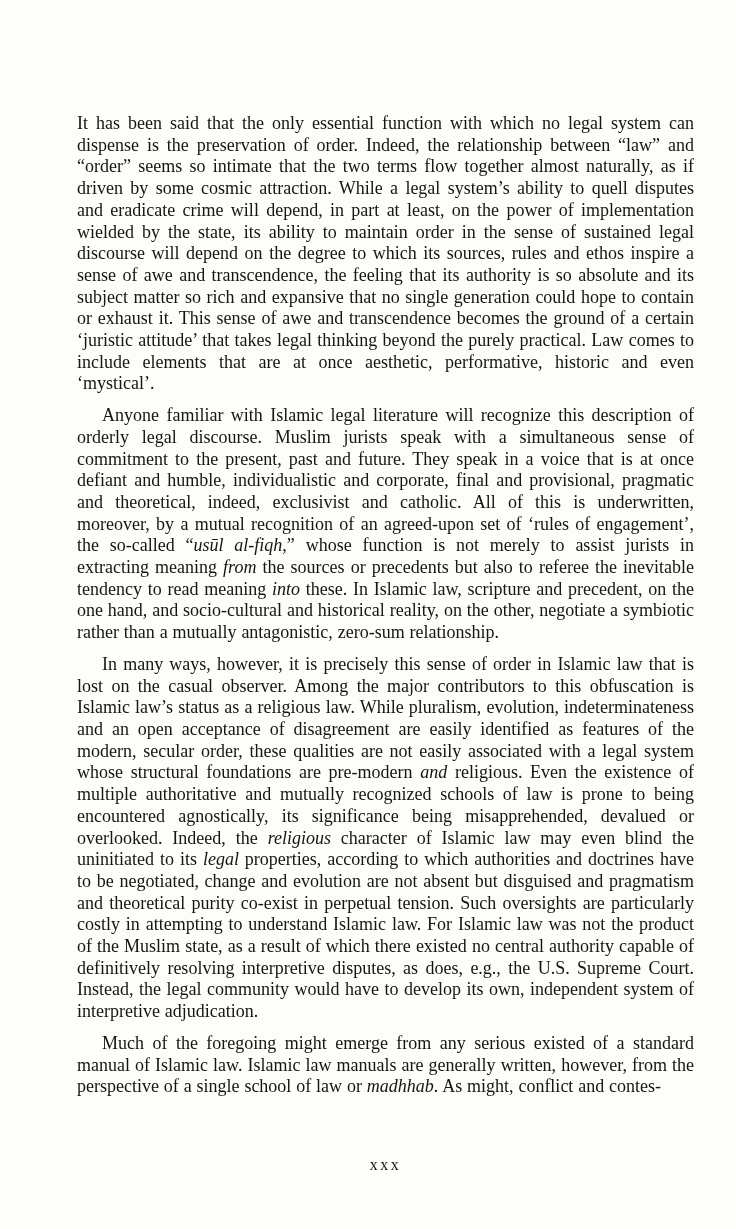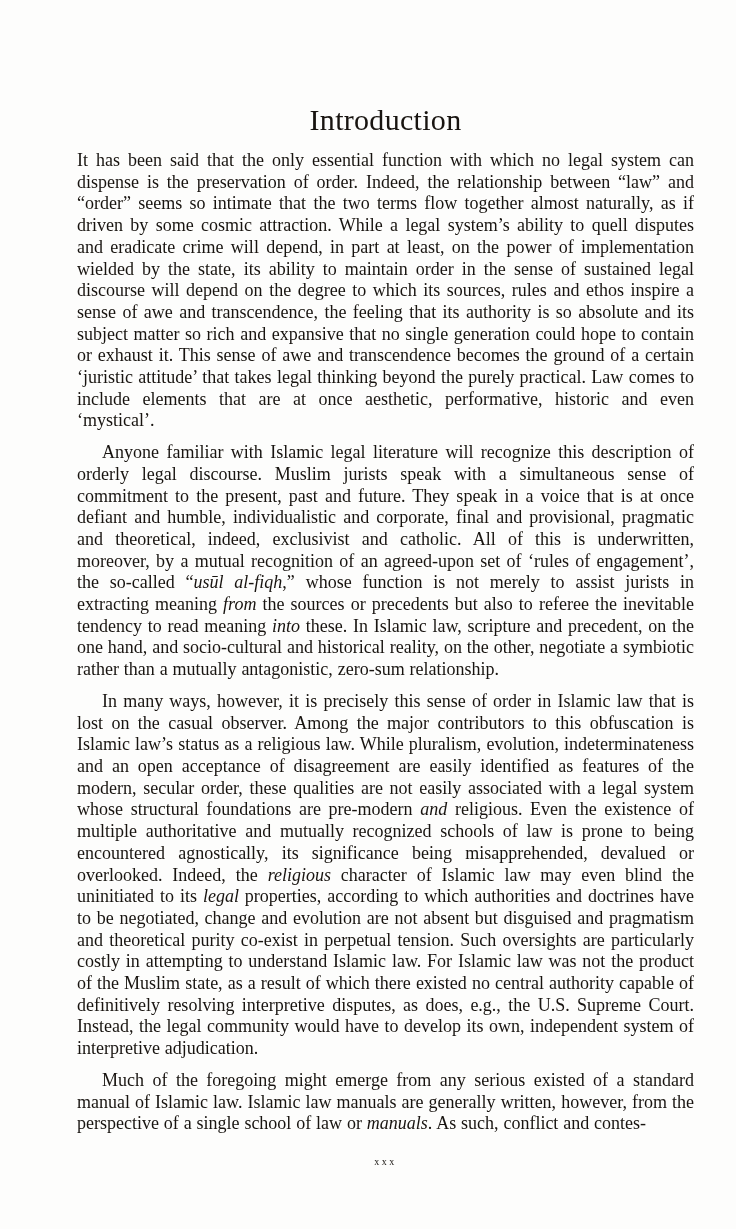--- a/index.html
+++ b/index.html
@@ -41,31 +41,30 @@
     text-indent: 25px;
   }
   .body-text i {
   }
   .folio {
     position: absolute;
     top: 1156px;
     left: 67px;
     width: 637px;
     text-align: center;
-    font-size: 10px;
+    font-size: 16px;
     letter-spacing: 2.5px;
   }
 </style>
 </head>
 <body>
 
 <div class="page">
   <div class="content">
-    <h1 class="title">Introduction</h1>
     <div class="body-text">
         <p><span>It has been said that the only essential function with which no legal system can dispense is the preservation of order. Indeed, the relationship between “law” and “order” seems so intimate that the two terms flow together almost naturally, as if driven by some cosmic attraction. While a legal system’s ability to quell disputes and eradicate crime will depend, in part at least, on the power of implementation wielded by the state, its ability to maintain order in the sense of sustained legal discourse will depend on the degree to which its sources, rules and ethos inspire a sense of awe and transcendence, the feeling that its authority is so absolute and its subject matter so rich and expansive that no single generation could hope to contain or exhaust it. This sense of awe and transcendence becomes the ground of a certain ‘juristic attitude’ that takes legal thinking beyond the purely practical. Law comes to include elements that are at once aesthetic, performative, historic and even ‘mystical’.</span></p>
         <p class="indent"><span>Anyone familiar with Islamic legal literature will recognize this description of orderly legal discourse. Muslim jurists speak with a simultaneous sense of commitment to the present, past and future. They speak in a voice that is at once defiant and humble, individualistic and corporate, final and provisional, pragmatic and theoretical, indeed, exclusivist and catholic. All of this is underwritten, moreover, by a mutual recognition of an agreed-upon set of ‘rules of engagement’, the so-called “</span><i>usūl al-fiqh</i><span>,” whose function is not merely to assist jurists in extracting meaning </span><i>from</i><span> the sources or precedents but also to referee the inevitable tendency to read meaning </span><i>into</i><span> these. In Islamic law, scripture and precedent, on the one hand, and socio-cultural and historical reality, on the other, negotiate a symbiotic rather than a mutually antagonistic, zero-sum relationship.</span></p>
         <p class="indent"><span>In many ways, however, it is precisely this sense of order in Islamic law that is lost on the casual observer. Among the major contributors to this obfuscation is Islamic law’s status as a religious law. While pluralism, evolution, indeterminateness and an open acceptance of disagreement are easily identified as features of the modern, secular order, these qualities are not easily associated with a legal system whose structural foundations are pre-modern </span><i>and</i><span> religious. Even the existence of multiple authoritative and mutually recognized schools of law is prone to being encountered agnostically, its significance being misapprehended, devalued or overlooked. Indeed, the </span><i>religious</i><span> character of Islamic law may even blind the uninitiated to its </span><i>legal</i><span> properties, according to which authorities and doctrines have to be negotiated, change and evolution are not absent but disguised and pragmatism and theoretical purity co-exist in perpetual tension. Such oversights are particularly costly in attempting to understand Islamic law. For Islamic law was not the product of the Muslim state, as a result of which there existed no central authority capable of definitively resolving interpretive disputes, as does, e.g., the U.S. Supreme Court. Instead, the legal community would have to develop its own, independent system of interpretive adjudication.</span></p>
-        <p class="indent"><span>Much of the foregoing might emerge from any serious existed of a standard manual of Islamic law. Islamic law manuals are generally written, however, from the perspective of a single school of law or </span><i>manuals</i><span>. As such, conflict and contes-</span></p>
+        <p class="indent"><span>Much of the foregoing might emerge from any serious existed of a standard manual of Islamic law. Islamic law manuals are generally written, however, from the perspective of a single school of law or </span><i>madhhab</i><span>. As might, conflict and contes-</span></p>
       </div>
   </div>
   <div class="folio">xxx</div>
 </div>
 
 </body></html>

